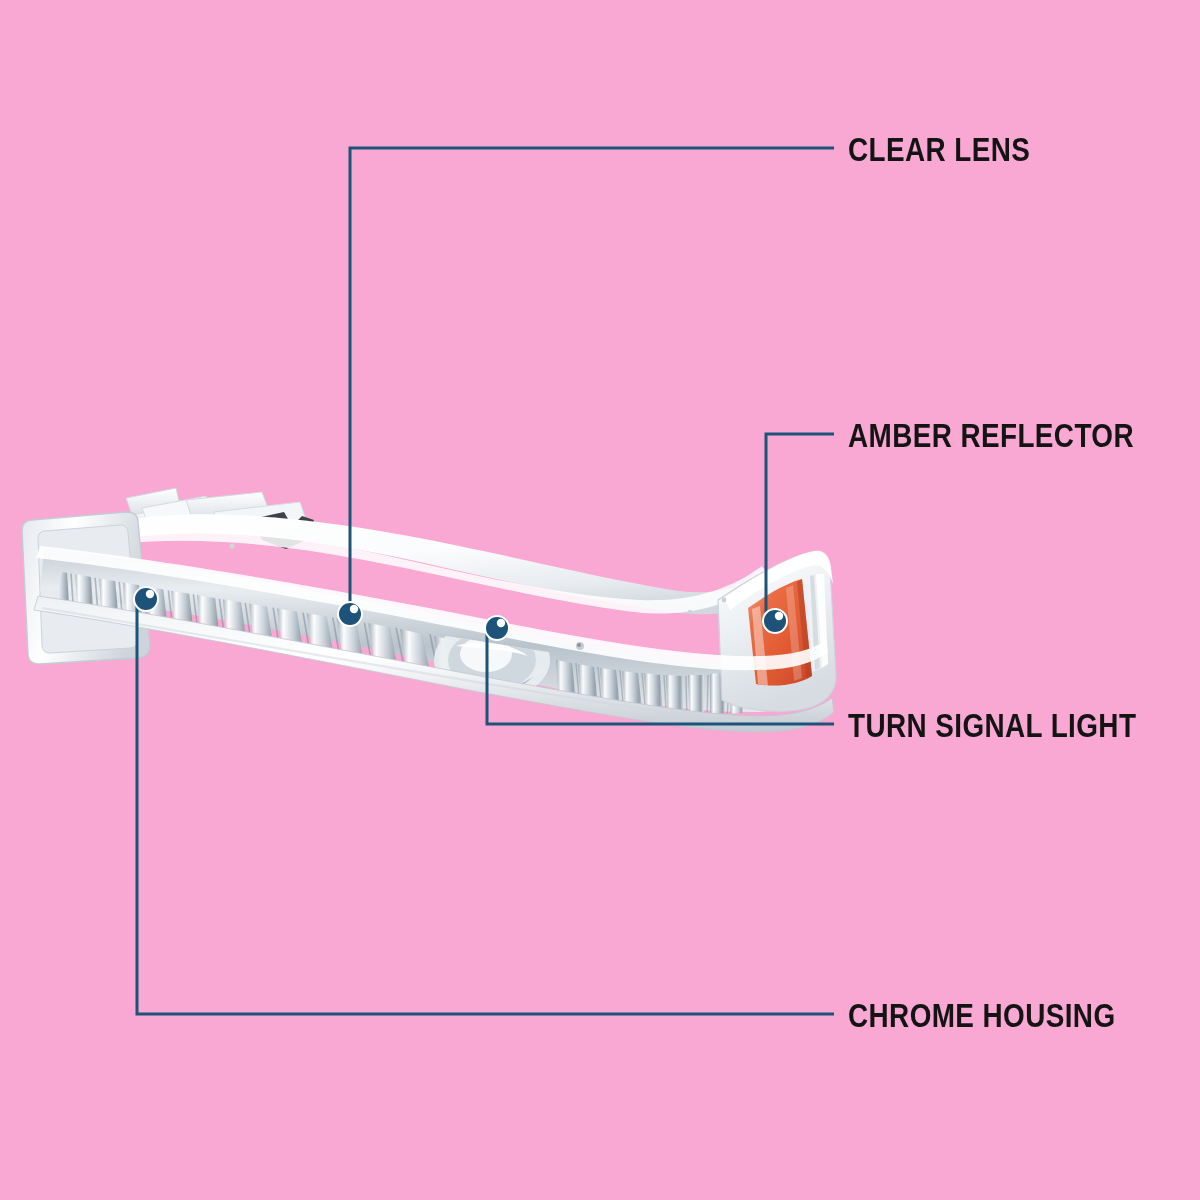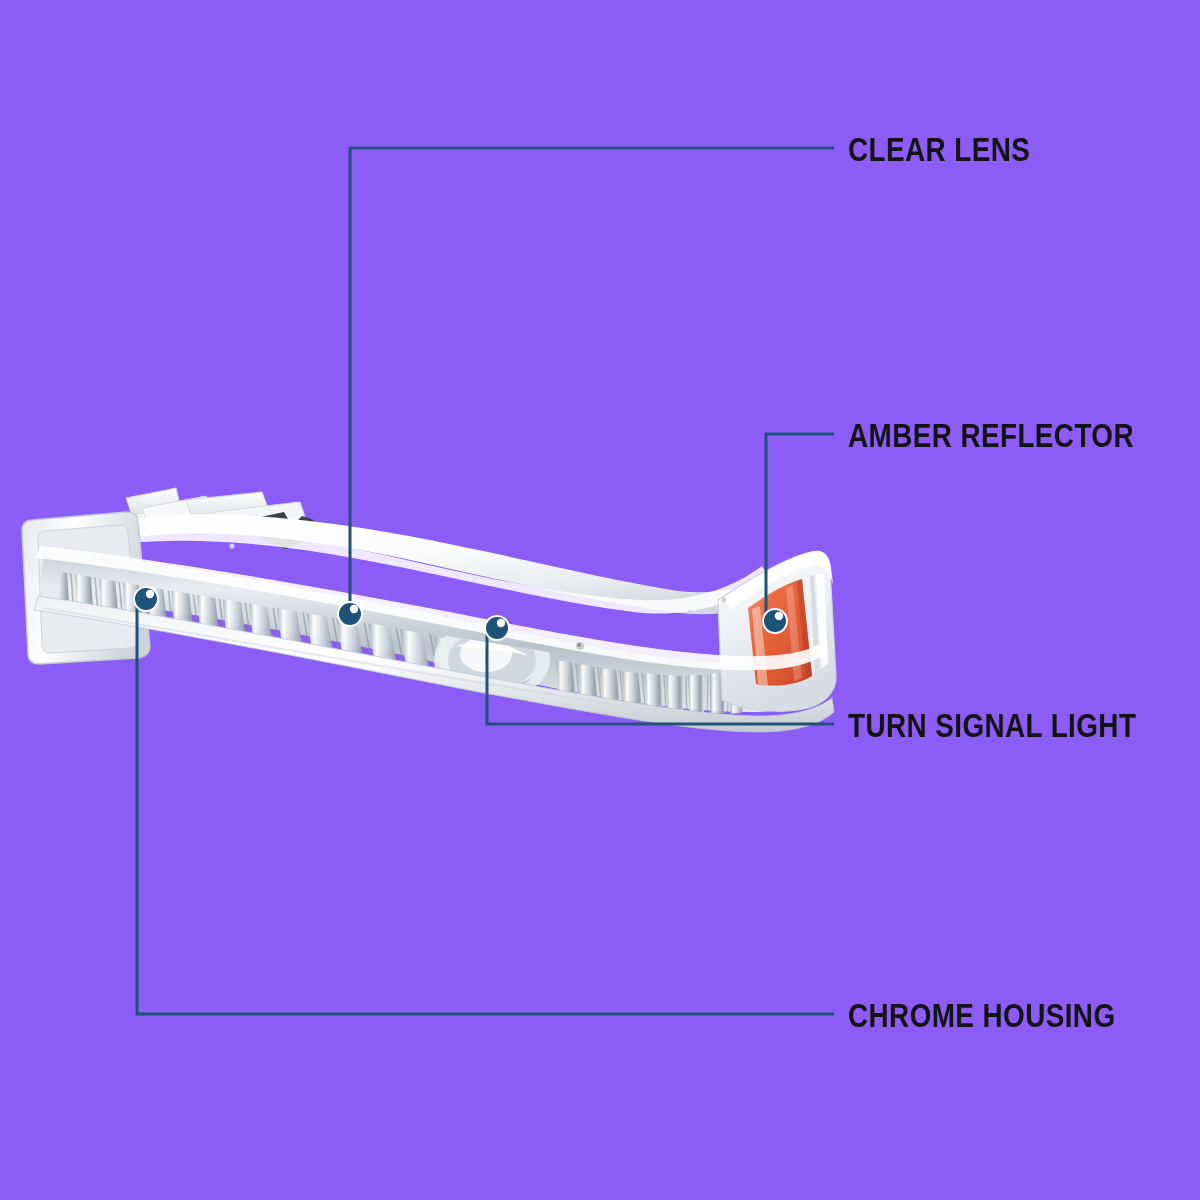--- a/index.html
+++ b/index.html
@@ -38,21 +38,21 @@
     line-height: 1;
   }
   #label-clear-lens  { left: 848px; top: 132px; }
   #label-amber       { left: 848px; top: 418px; }
   #label-turn-signal { left: 848px; top: 708px; }
   #label-chrome      { left: 848px; top: 998px; }
 </style>
 </head>
 <body>
 
-<div id="stage" style="background: #8b5cf6;">
+<div id="stage" style="background: #f9a8d4;">
 
   <svg id="diagram-svg" viewBox="0 0 1200 1200">
     <defs>
 
       <linearGradient id="gChromeTop" x1="0" y1="0" x2="0" y2="1">
         <stop offset="0%" stop-color="#ffffff"></stop>
         <stop offset="35%" stop-color="#f4f6f8"></stop>
         <stop offset="70%" stop-color="#dfe4e9"></stop>
         <stop offset="100%" stop-color="#c7ced5"></stop>
       </linearGradient>

